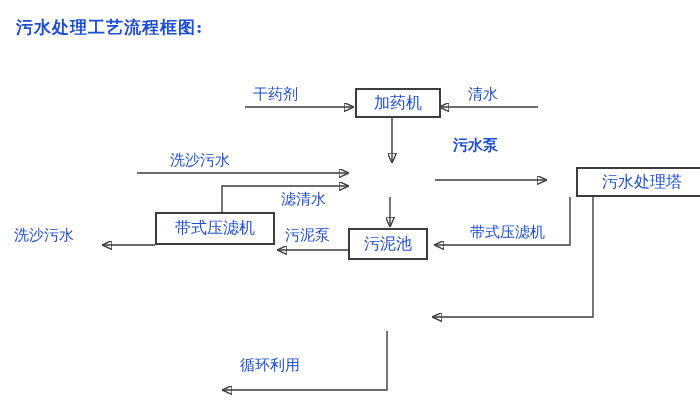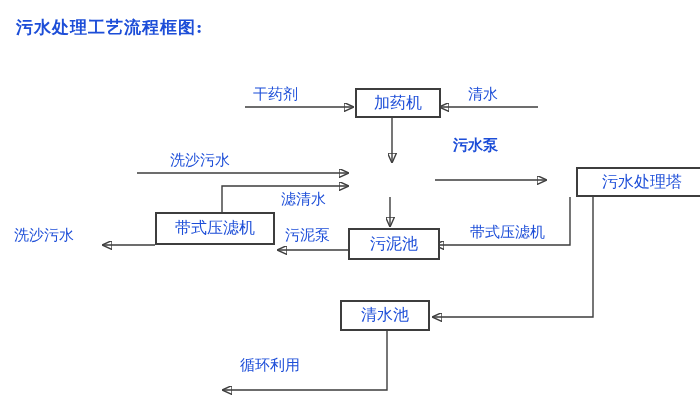--- a/index.html
+++ b/index.html
@@ -74,25 +74,24 @@
     <path d="M570,197 V245 H435" marker-end="url(#arw)"></path>
     <path d="M593,197 V317 H433" marker-end="url(#arw)"></path>
     <path d="M387,331 V390 H223" marker-end="url(#arw)"></path>
   </svg>
 
   <div class="box" style="left:355px;top:88px;width:86px;height:30px;">加药机</div>
 
 
   <div class="box" style="left:576px;top:167px;width:132px;height:30px;">污水处理塔</div>
 
-  <div class="box" style="left:348px;top:228px;width:92px;height:32px;">污泥池</div>
+  <div class="box" style="left:348px;top:228px;width:80px;height:32px;">污泥池</div>
 
   <div class="box" style="left:155px;top:212px;width:120px;height:33px;">带式压滤机</div>
 
-  <div class="box" style="left:340px;top:300px;width:90px;height:31px;">清水池</div>
 
   <div class="lbl" style="left:253px;top:85px;">干药剂</div>
 
   <div class="lbl" style="left:468px;top:85px;">清水</div>
 
   <div class="lbl" style="left:170px;top:151px;text-align:center;">洗沙污水</div>
 
   <div class="lbl" style="left:453px;top:136px;font-weight:bold;">污水泵</div>
 
   <div class="lbl" style="left:257px;top:190px;margin-left:24px;">滤清水</div>

